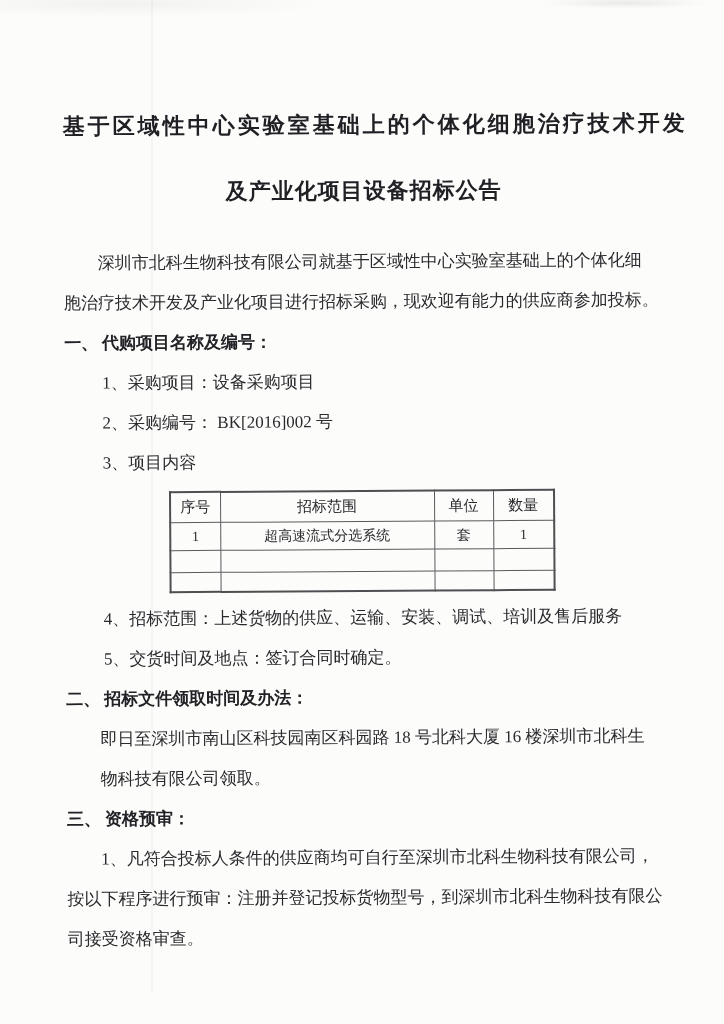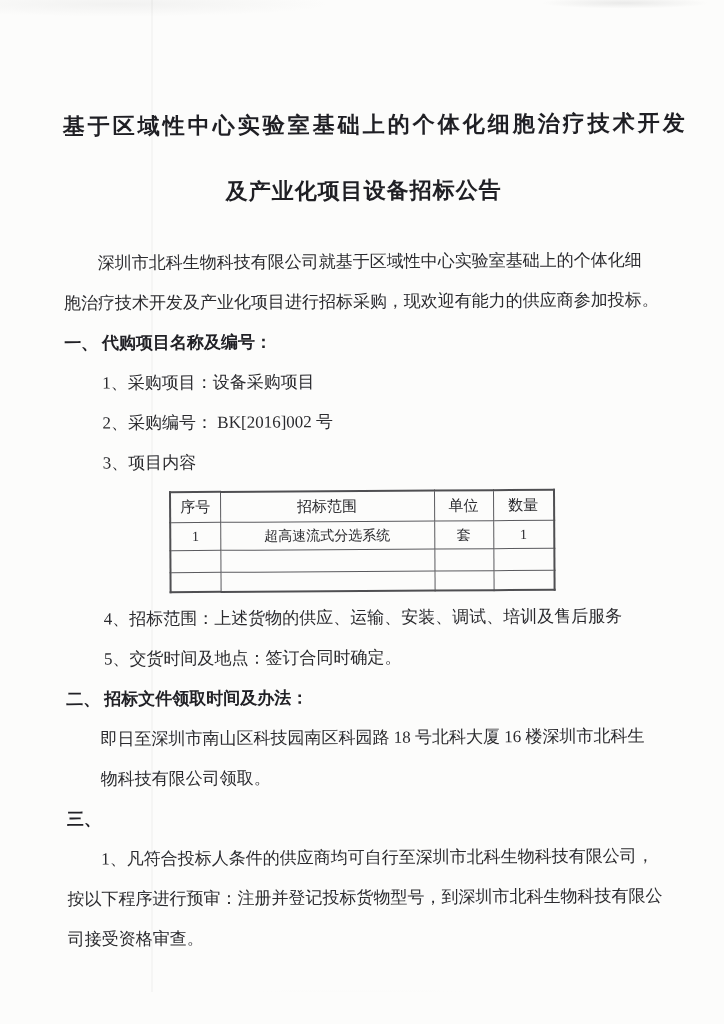--- a/index.html
+++ b/index.html
@@ -171,20 +171,21 @@
       <span>招标文件领取时间及办法：</span>
     </div>
 
     <div class="block-indent">
       <div class="body-line">即日至深圳市南山区科技园南区科园路 18 号北科大厦 16 楼深圳市北科生</div>
       <div class="body-line">物科技有限公司领取。</div>
     </div>
 
     <div class="sec-head">
       <span class="sec-num">三、</span>
+      <span>资格预审：</span>
     </div>
 
     <div>
       <div class="body-line first-indent">1、凡符合投标人条件的供应商均可自行至深圳市北科生物科技有限公司，</div>
       <div class="body-line">按以下程序进行预审：注册并登记投标货物型号，到深圳市北科生物科技有限公</div>
       <div class="body-line">司接受资格审查。</div>
     </div>
 
   </div>
 </div>

